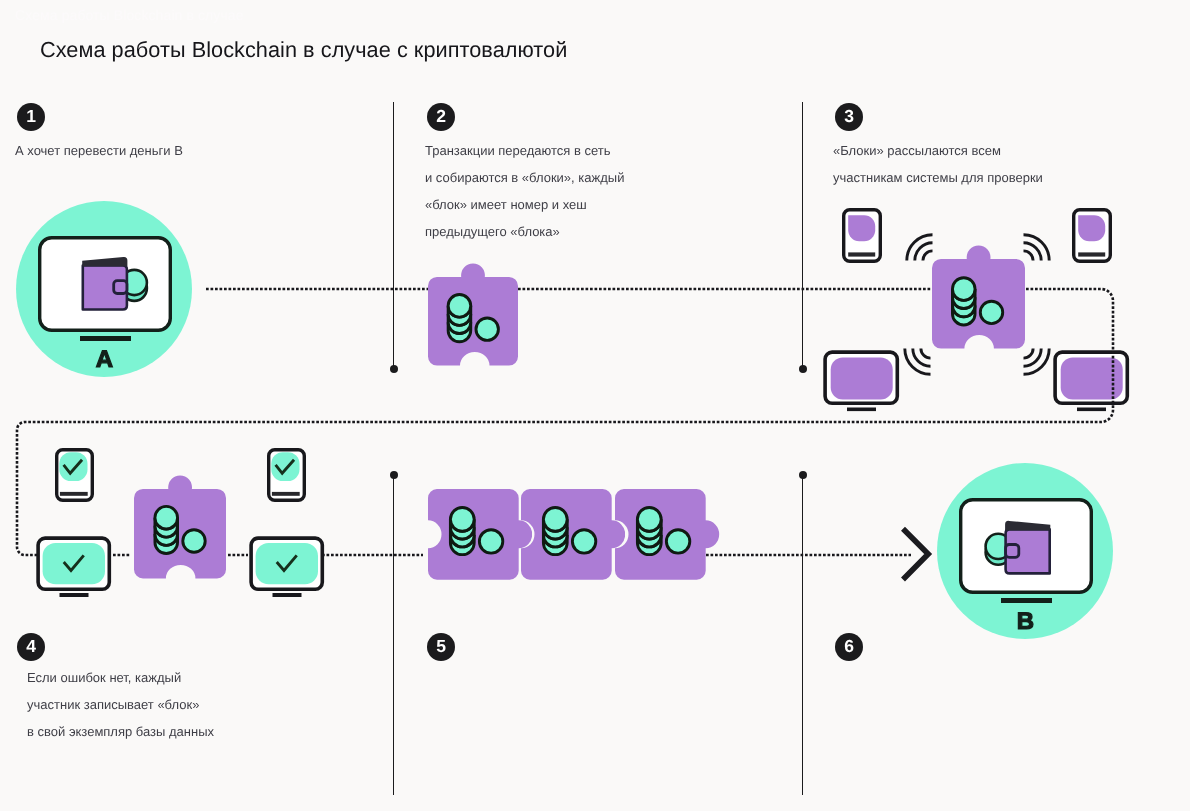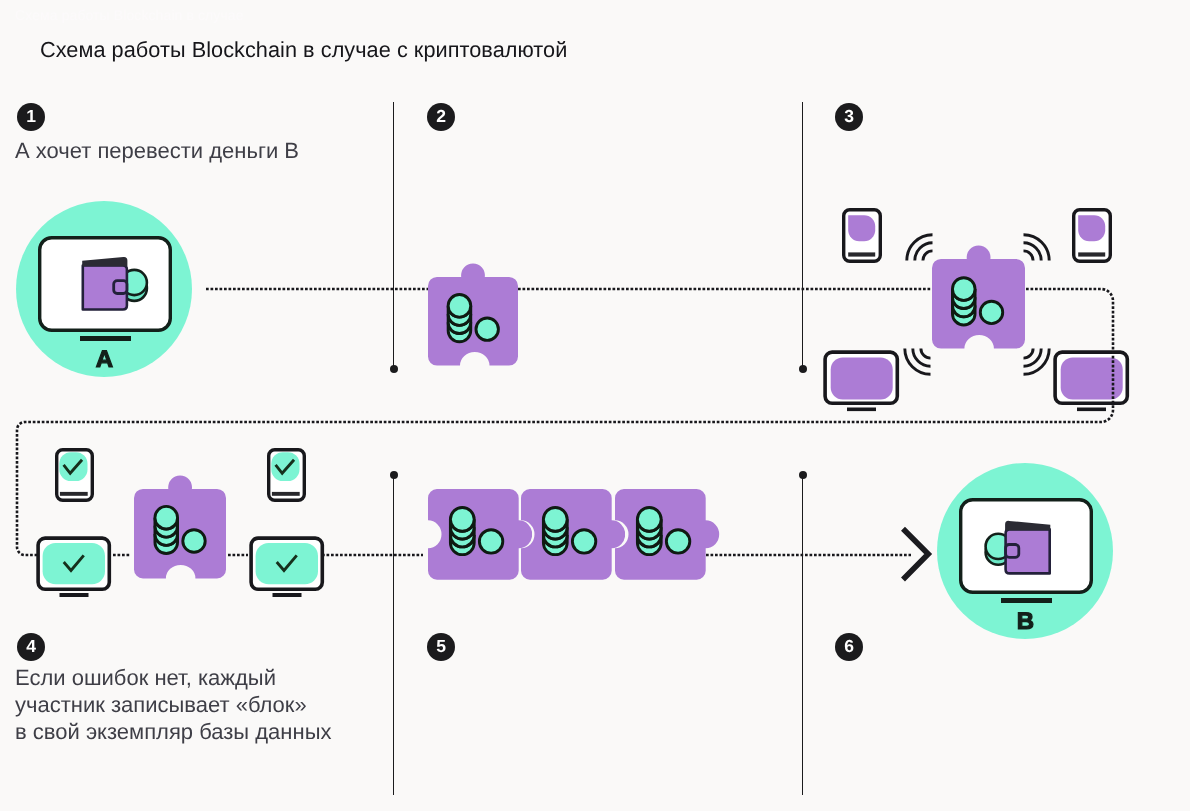--- a/index.html
+++ b/index.html
@@ -21,45 +21,51 @@
     position:absolute; left:40px; top:37.4px;
     font-size:21.7px; color:#16161a; letter-spacing:0.05px;
   }
   .badge {
     position:absolute; width:28px; height:28px; border-radius:50%;
     background:#1b1b1d; color:#fff; font-size:17.5px; font-weight:bold;
     display:flex; align-items:center; justify-content:center;
     line-height:1;
   }
   .steptext {
-    position:absolute; font-size:22px; color:#3e3e46; line-height:27.1px;
+    position:absolute; font-size:13px; color:#3e3e46; line-height:27.1px;
     white-space:pre-line;
   }
   .vline { position:absolute; width:1.4px; background:#1b1b1d; }
   .vdot { position:absolute; width:8px; height:8px; border-radius:50%; background:#1b1b1d; }
 
   .svgico { position:absolute; display:block; }
 
 </style>
 </head>
 <body>
 
 <div class="stage">
   <div id="watermark">Схема работы Blockchain в случае</div>
   <div id="title">Схема работы Blockchain в случае с криптовалютой</div>
 
   <div class="badge" style="left:17px;top:103px">1</div>
   <div class="steptext" style="left:15px;top:137px">А хочет перевести деньги В</div>
 
   <div class="badge" style="left:427px;top:103px">2</div>
+  <div class="steptext" style="left:425px;top:137px">Транзакции передаются в сеть
+и собираются в «блоки», каждый
+«блок» имеет номер и хеш
+предыдущего «блока»</div>
 
   <div class="badge" style="left:835px;top:103px">3</div>
+  <div class="steptext" style="left:833px;top:137px">«Блоки» рассылаются всем
+участникам системы для проверки</div>
 
   <div class="badge" style="left:17px;top:633px">4</div>
-  <div class="steptext" style="left:15px;top:664px">Если ошибок нет, каждый
+  <div class="steptext" style="left:27px;top:664px">Если ошибок нет, каждый
 участник записывает «блок»
 в свой экземпляр базы данных</div>
 
   <div class="badge" style="left:427px;top:633px">5</div>
 
   <div class="badge" style="left:835px;top:633px">6</div>
 
 <svg class="svgico" style="left:16px;top:201px" width="176" height="190" viewBox="0 0 176 190" xmlns="http://www.w3.org/2000/svg">
     <circle cx="88" cy="88" r="88" fill="#7df4d3"></circle>
     <rect x="23.7" y="36.7" width="130.6" height="92.6" rx="12" ry="12" fill="#ffffff" stroke="#13201a" stroke-width="3.4"></rect>

